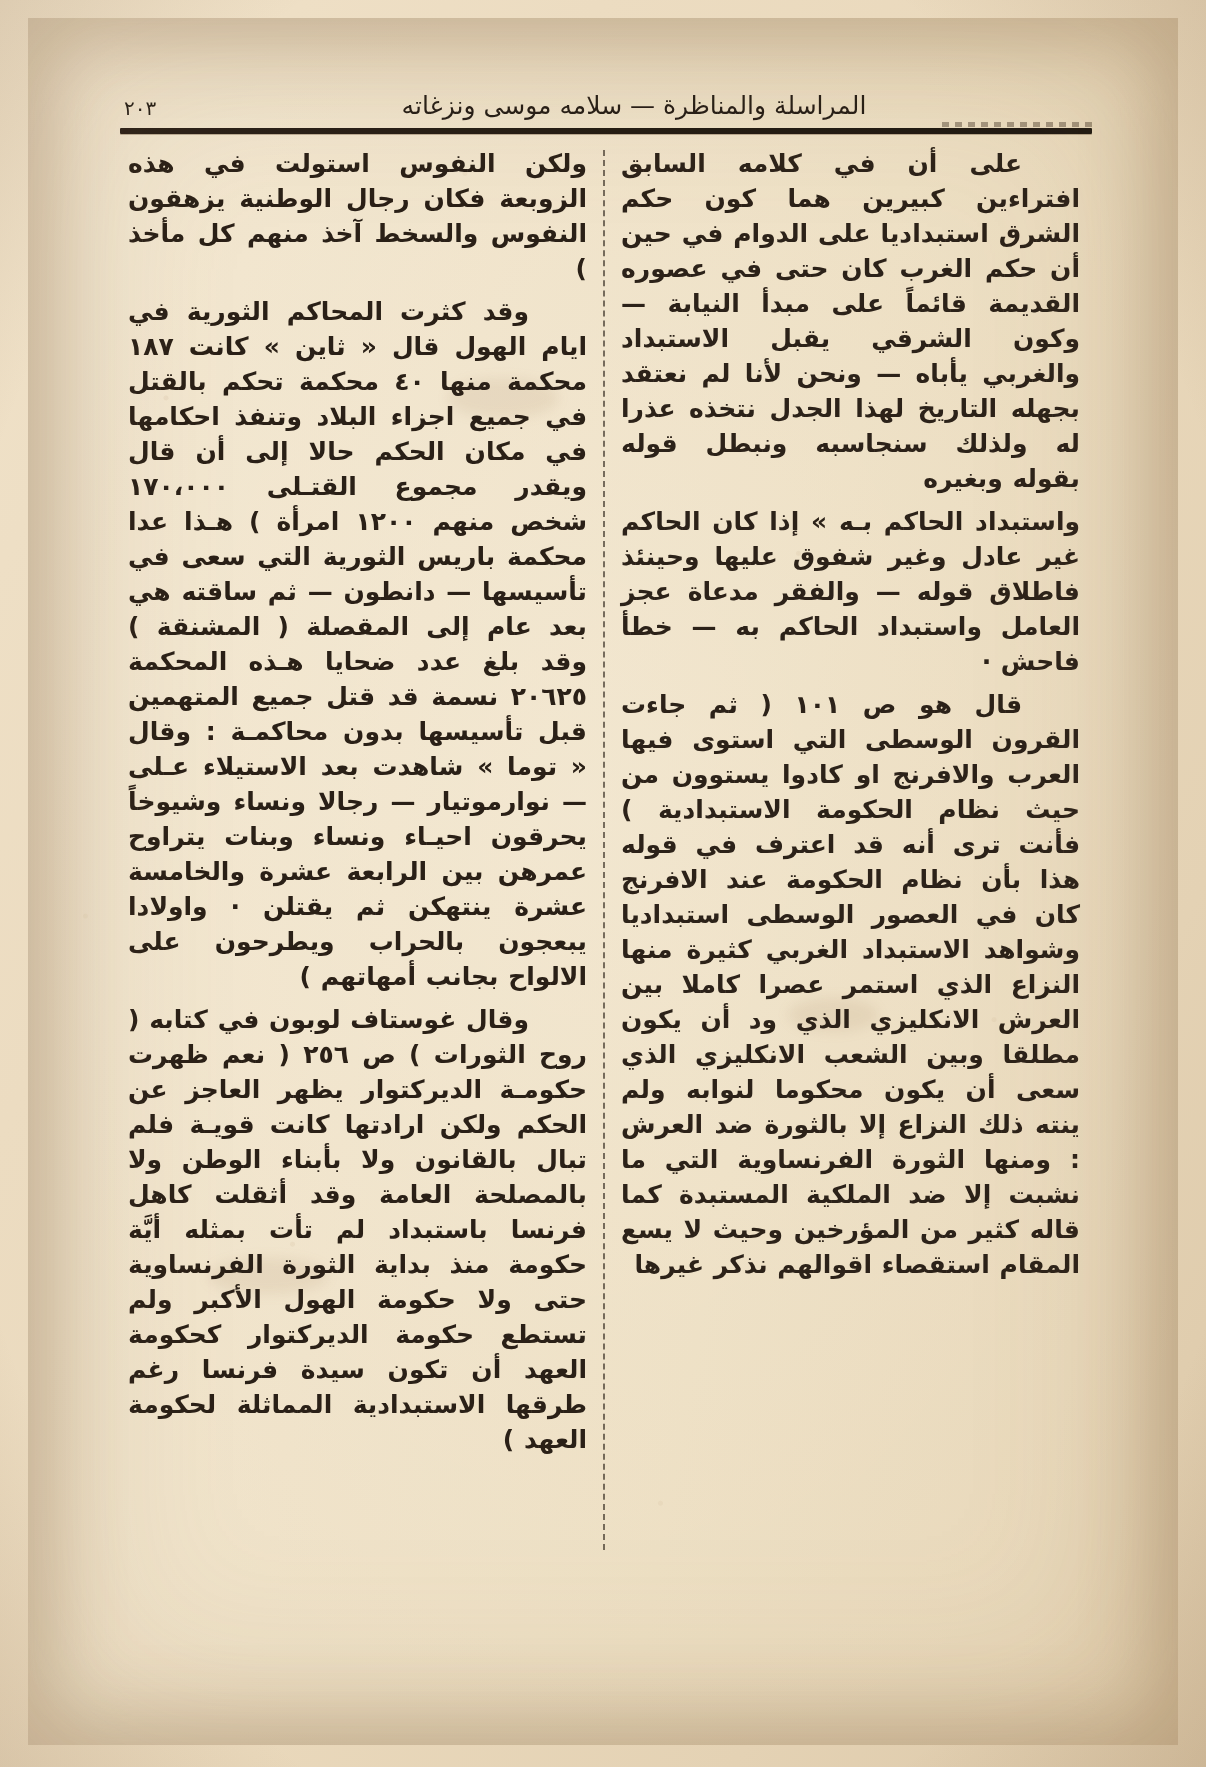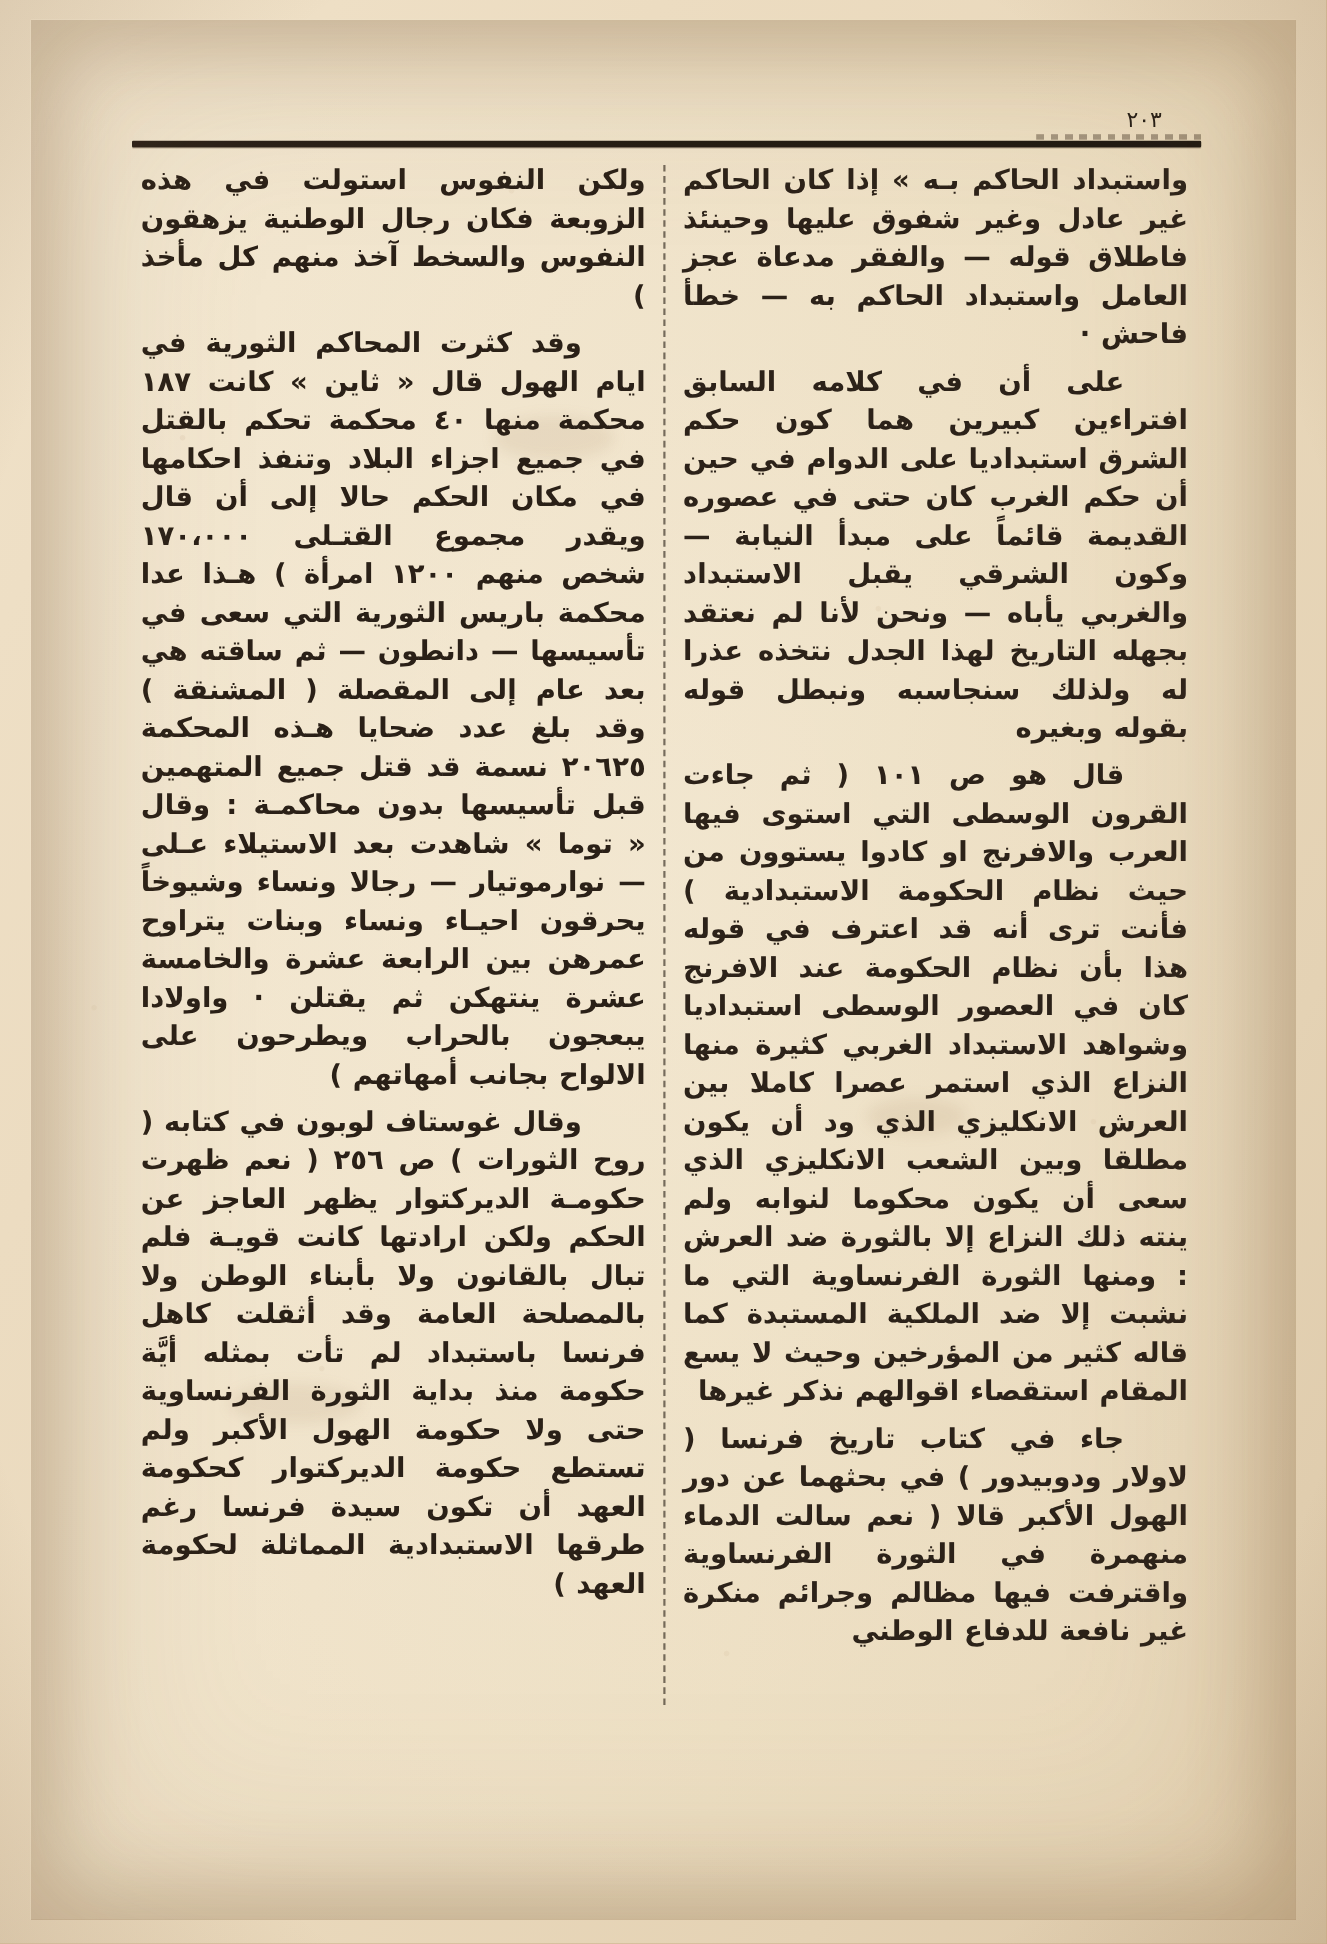--- a/index.html
+++ b/index.html
@@ -149,32 +149,32 @@
 
 <div id="scan">
   <div class="paper">
     <div class="grain"></div>
 
     <div class="smudge" style="left:420px;top:360px;width:110px;height:40px;"></div>
     <div class="smudge" style="left:760px;top:980px;width:90px;height:34px;"></div>
     <div class="smudge" style="left:180px;top:1240px;width:120px;height:36px;"></div>
 
     <div class="header-row">
+      <div class="running-title">المراسلة والمناظرة — سلامه موسى ونزغاته</div>
       <div class="folio">٢٠٣</div>
     </div>
 
     <div class="rule"></div>
 
     <div class="columns">
 
       <div class="col">
+        <p class="para indent last-natural">على أن في كلامه السابق افتراءين كبيرين هما كون حكم الشرق استبداديا على الدوام في حين أن حكم الغرب كان حتى في عصوره القديمة قائماً على مبدأ النيابة — وكون الشرقي يقبل الاستبداد والغربي يأباه — ونحن لأنا لم نعتقد بجهله التاريخ لهذا الجدل نتخذه عذرا له ولذلك سنجاسبه ونبطل قوله بقوله وبغيره</p>
         <p class="para last-natural">واستبداد الحاكم بـه » إذا كان الحاكم غير عادل وغير شفوق عليها وحينئذ فاطلاق قوله — والفقر مدعاة عجز العامل واستبداد الحاكم به — خطأ فاحش ·</p>
-        <p class="para indent last-natural">على أن في كلامه السابق افتراءين كبيرين هما كون حكم الشرق استبداديا على الدوام في حين أن حكم الغرب كان حتى في عصوره القديمة قائماً على مبدأ النيابة — وكون الشرقي يقبل الاستبداد والغربي يأباه — ونحن لأنا لم نعتقد بجهله التاريخ لهذا الجدل نتخذه عذرا له ولذلك سنجاسبه ونبطل قوله بقوله وبغيره</p>
         <p class="para indent last-natural">قال هو ص ١٠١ ( ثم جاءت القرون الوسطى التي استوى فيها العرب والافرنج او كادوا يستوون من حيث نظام الحكومة الاستبدادية ) فأنت ترى أنه قد اعترف في قوله هذا بأن نظام الحكومة عند الافرنج كان في العصور الوسطى استبداديا وشواهد الاستبداد الغربي كثيرة منها النزاع الذي استمر عصرا كاملا بين العرش الانكليزي الذي ود أن يكون مطلقا وبين الشعب الانكليزي الذي سعى أن يكون محكوما لنوابه ولم ينته ذلك النزاع إلا بالثورة ضد العرش : ومنها الثورة الفرنساوية التي ما نشبت إلا ضد الملكية المستبدة كما قاله كثير من المؤرخين وحيث لا يسع المقام استقصاء اقوالهم نذكر غيرها</p>
-        <p class="para indent last-natural">جاء في كتاب تاريخ فرنسا ( لاولار ودوبيدور ) في بحثهما عن دور الهول الأكبر قالا ( نعم سالت الدماء منهمرة في الثورة الفرنساوية واقترفت فيها مظالم وجرائم منكرة غير نافعة للدفاع الوطني</p>
       </div>
 
       <div class="divider"></div>
 
       <div class="col">
         <p class="para last-natural">ولكن النفوس استولت في هذه الزوبعة فكان رجال الوطنية يزهقون النفوس والسخط آخذ منهم كل مأخذ )</p>
         <p class="para indent last-natural">وقد كثرت المحاكم الثورية في ايام الهول قال « ثاين » كانت ١٨٧ محكمة منها ٤٠ محكمة تحكم بالقتل في جميع اجزاء البلاد وتنفذ احكامها في مكان الحكم حالا إلى أن قال ويقدر مجموع القتـلى ١٧٠،٠٠٠ شخص منهم ١٢٠٠ امرأة ) هـذا عدا محكمة باريس الثورية التي سعى في تأسيسها — دانطون — ثم ساقته هي بعد عام إلى المقصلة ( المشنقة ) وقد بلغ عدد ضحايا هـذه المحكمة ٢٠٦٢٥ نسمة قد قتل جميع المتهمين قبل تأسيسها بدون محاكمـة : وقال « توما » شاهدت بعد الاستيلاء عـلى — نوارموتيار — رجالا ونساء وشيوخاً يحرقون احيـاء ونساء وبنات يتراوح عمرهن بين الرابعة عشرة والخامسة عشرة ينتهكن ثم يقتلن · واولادا يبعجون بالحراب ويطرحون على الالواح بجانب أمهاتهم )</p>
         <p class="para indent last-natural">وقال غوستاف لوبون في كتابه ( روح الثورات ) ص ٢٥٦ ( نعم ظهرت حكومـة الديركتوار يظهر العاجز عن الحكم ولكن ارادتها كانت قويـة فلم تبال بالقانون ولا بأبناء الوطن ولا بالمصلحة العامة وقد أثقلت كاهل فرنسا باستبداد لم تأت بمثله أيَّة حكومة منذ بداية الثورة الفرنساوية حتى ولا حكومة الهول الأكبر ولم تستطع حكومة الديركتوار كحكومة العهد أن تكون سيدة فرنسا رغم طرقها الاستبدادية المماثلة لحكومة العهد )</p>
       </div>
 

